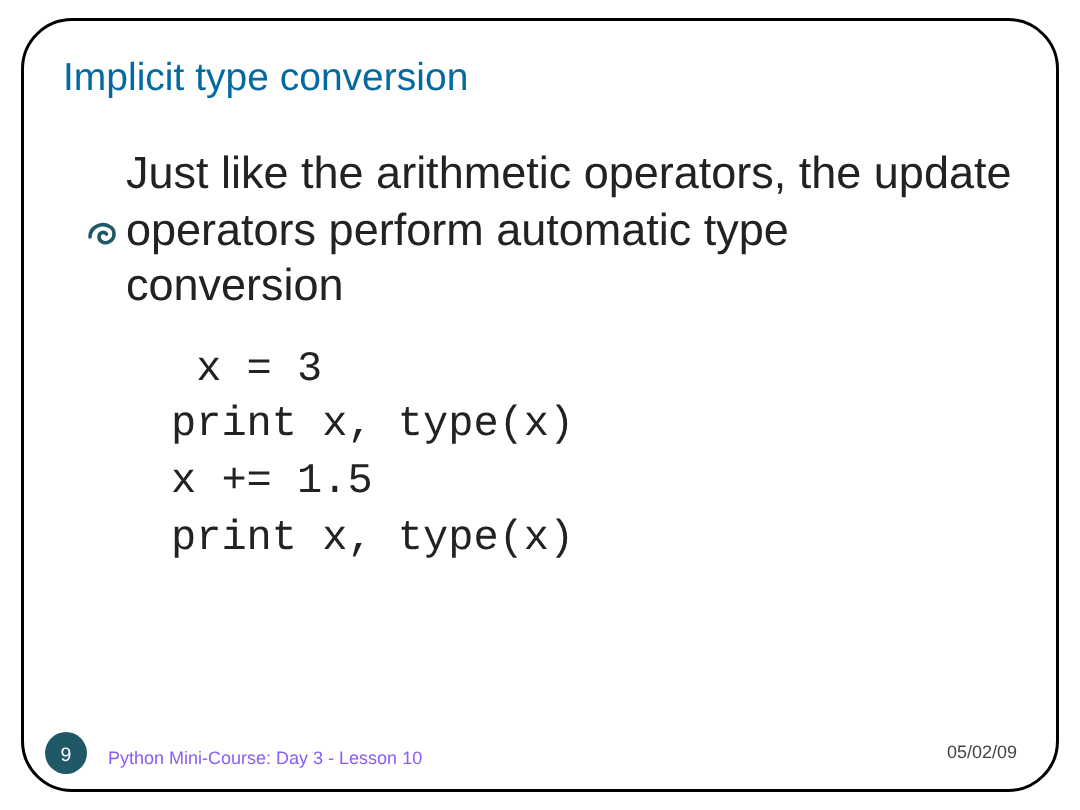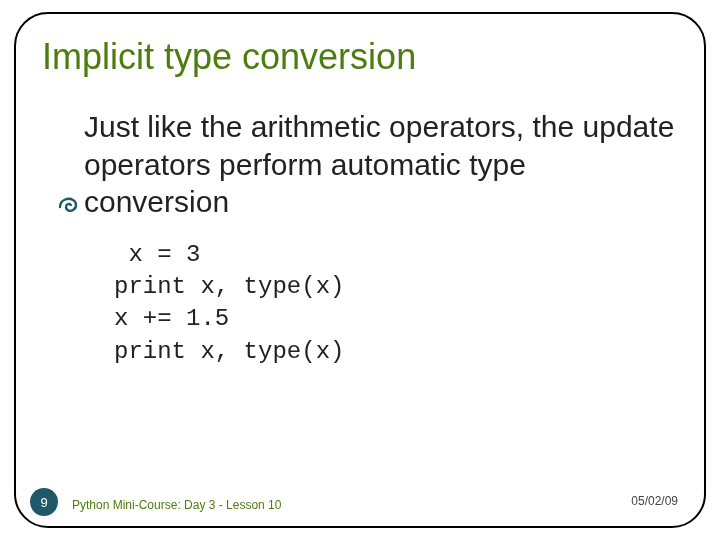--- a/index.html
+++ b/index.html
@@ -10,47 +10,47 @@
     padding: 36px 42px 0 42px;
   }
   .frame {
     position: absolute;
     top: 12px; left: 14px; right: 14px; bottom: 12px;
     border: 2px solid #000;
     border-radius: 34px;
     pointer-events: none;
   }
   .title {
-    font-size: 36px;
-    color: #4d7c0f;
+    font-size: 26px;
+    color: #0369a1;
     margin-bottom: 30px;
     font-weight: normal;
   }
   .body {
     padding-left: 14px;
   }
   .bullet-row {
     display: flex;
-    align-items: flex-end;
+    align-items: center;
   }
   .bullet-icon {
     flex: 0 0 auto;
     margin-right: 4px;
     margin-top: 10px;
   }
   .bullet-text {
     font-size: 30px;
     color: #222;
     line-height: 1.25;
   }
   .code-block {
     margin-top: 18px;
     margin-left: 58px;
     font-family: "Courier New", Courier, monospace;
-    font-size: 24px;
+    font-size: 28px;
     color: #222;
     line-height: 1.35;
     white-space: pre;
   }
   .page-num {
     position: absolute;
     left: 30px;
     bottom: 24px;
     width: 28px; height: 28px;
     border-radius: 50%;
@@ -59,21 +59,21 @@
     font-size: 13px;
     display: flex;
     align-items: center;
     justify-content: center;
   }
   .footer-left {
     position: absolute;
     left: 72px;
     bottom: 28px;
     font-size: 12px;
-    color: #4d7c0f;
+    color: #8b5cf6;
   }
   .footer-right {
     position: absolute;
     right: 42px;
     bottom: 32px;
     font-size: 12px;
     color: #444;
   }
 </style>
 </head>

